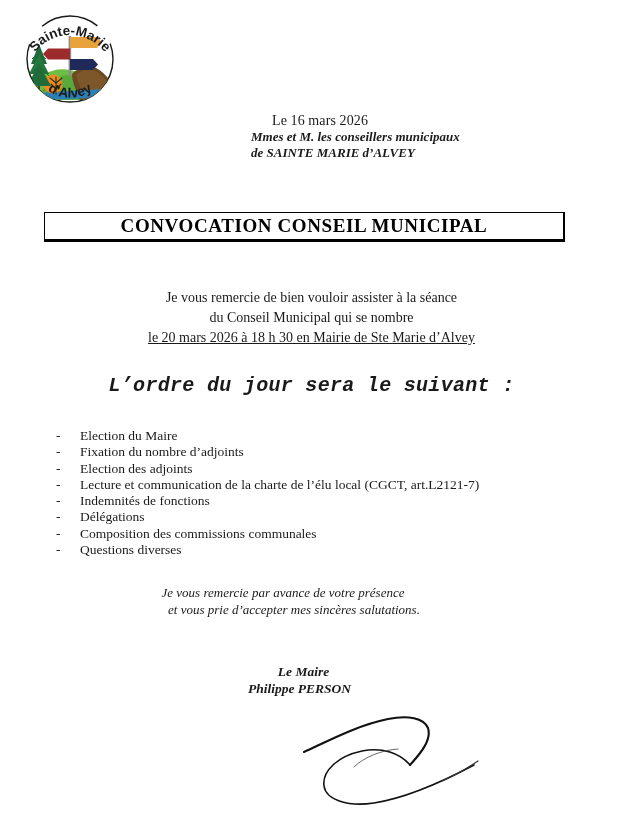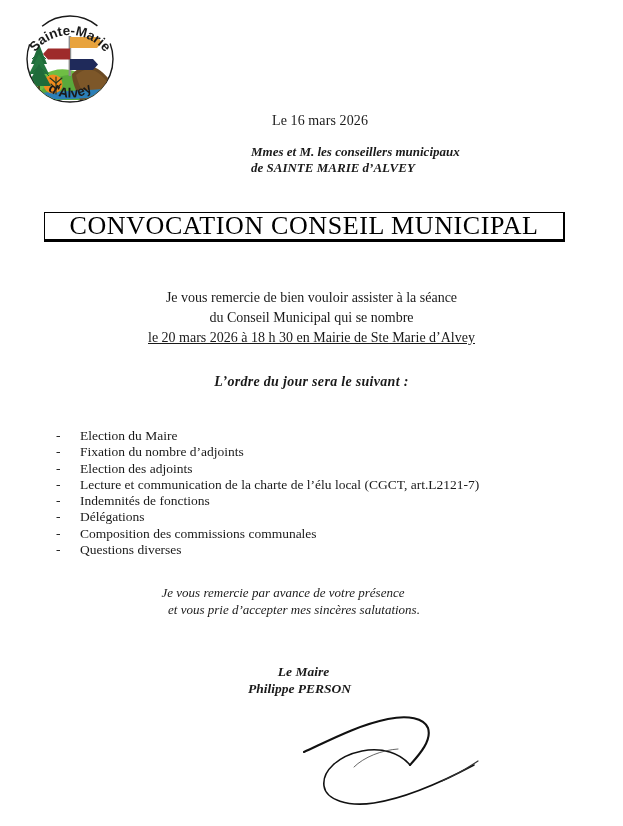--- a/index.html
+++ b/index.html
@@ -35,21 +35,21 @@
     position: absolute;
     left: 272px;
     top: 113px;
     font-size: 14px;
     letter-spacing: 0.1px;
     white-space: nowrap;
   }
   .addressee {
     position: absolute;
     left: 251px;
-    top: 144px;
+    top: 129px;
     font-size: 13px;
     font-weight: bold;
     font-style: italic;
     line-height: 16px;
     white-space: nowrap;
   }
   .addressee div { white-space: nowrap; }
 
   
   .title-box {
@@ -60,22 +60,22 @@
     height: 30px;
     border: 1px solid #000000;
     border-bottom: 3px solid #000000;
     border-right: 2px solid #000000;
     box-sizing: border-box;
     display: flex;
     align-items: center;
     justify-content: center;
   }
   .title-text {
-    font-size: 26px;
-    font-weight: normal;
+    font-size: 19px;
+    font-weight: bold;
     letter-spacing: 0.6px;
     color: #000000;
     white-space: nowrap;
   }
 
   
   .intro {
     position: absolute;
     left: 0;
     top: 288px;
@@ -91,24 +91,25 @@
     white-space: nowrap;
   }
 
   
   .agenda-heading {
     position: absolute;
     left: 0;
     top: 374px;
     width: 623px;
     text-align: center;
-    font-size: 14px;
+    font-size: 20px;
     font-weight: bold;
     font-style: italic;
     letter-spacing: 0.3px;
+    font-family: Liberation Mono, monospace;
   }
 
   
   .agenda-list {
     position: absolute;
     left: 56px;
     top: 428px;
     margin: 0;
     padding: 0;
     list-style: none;

